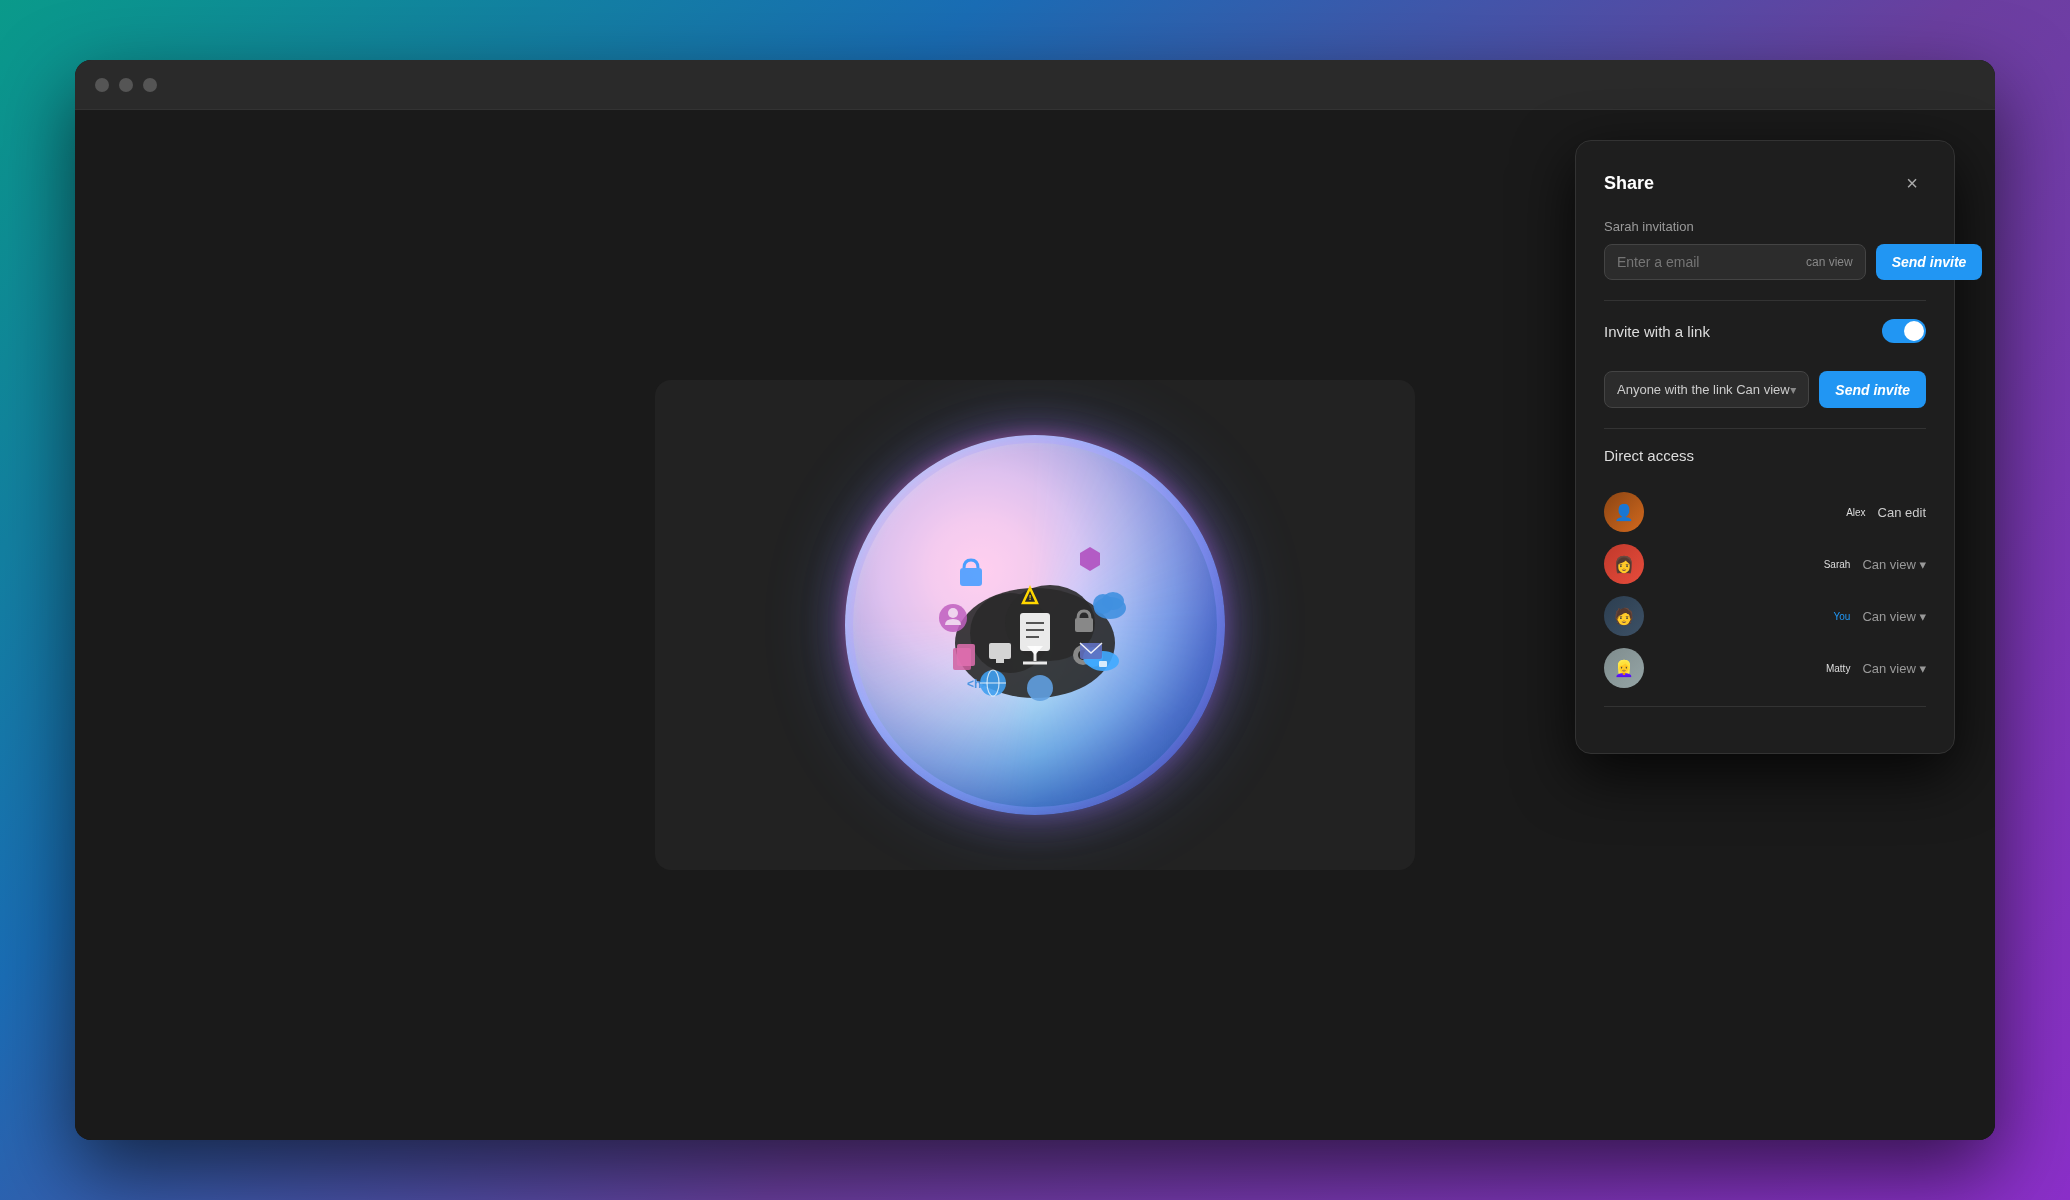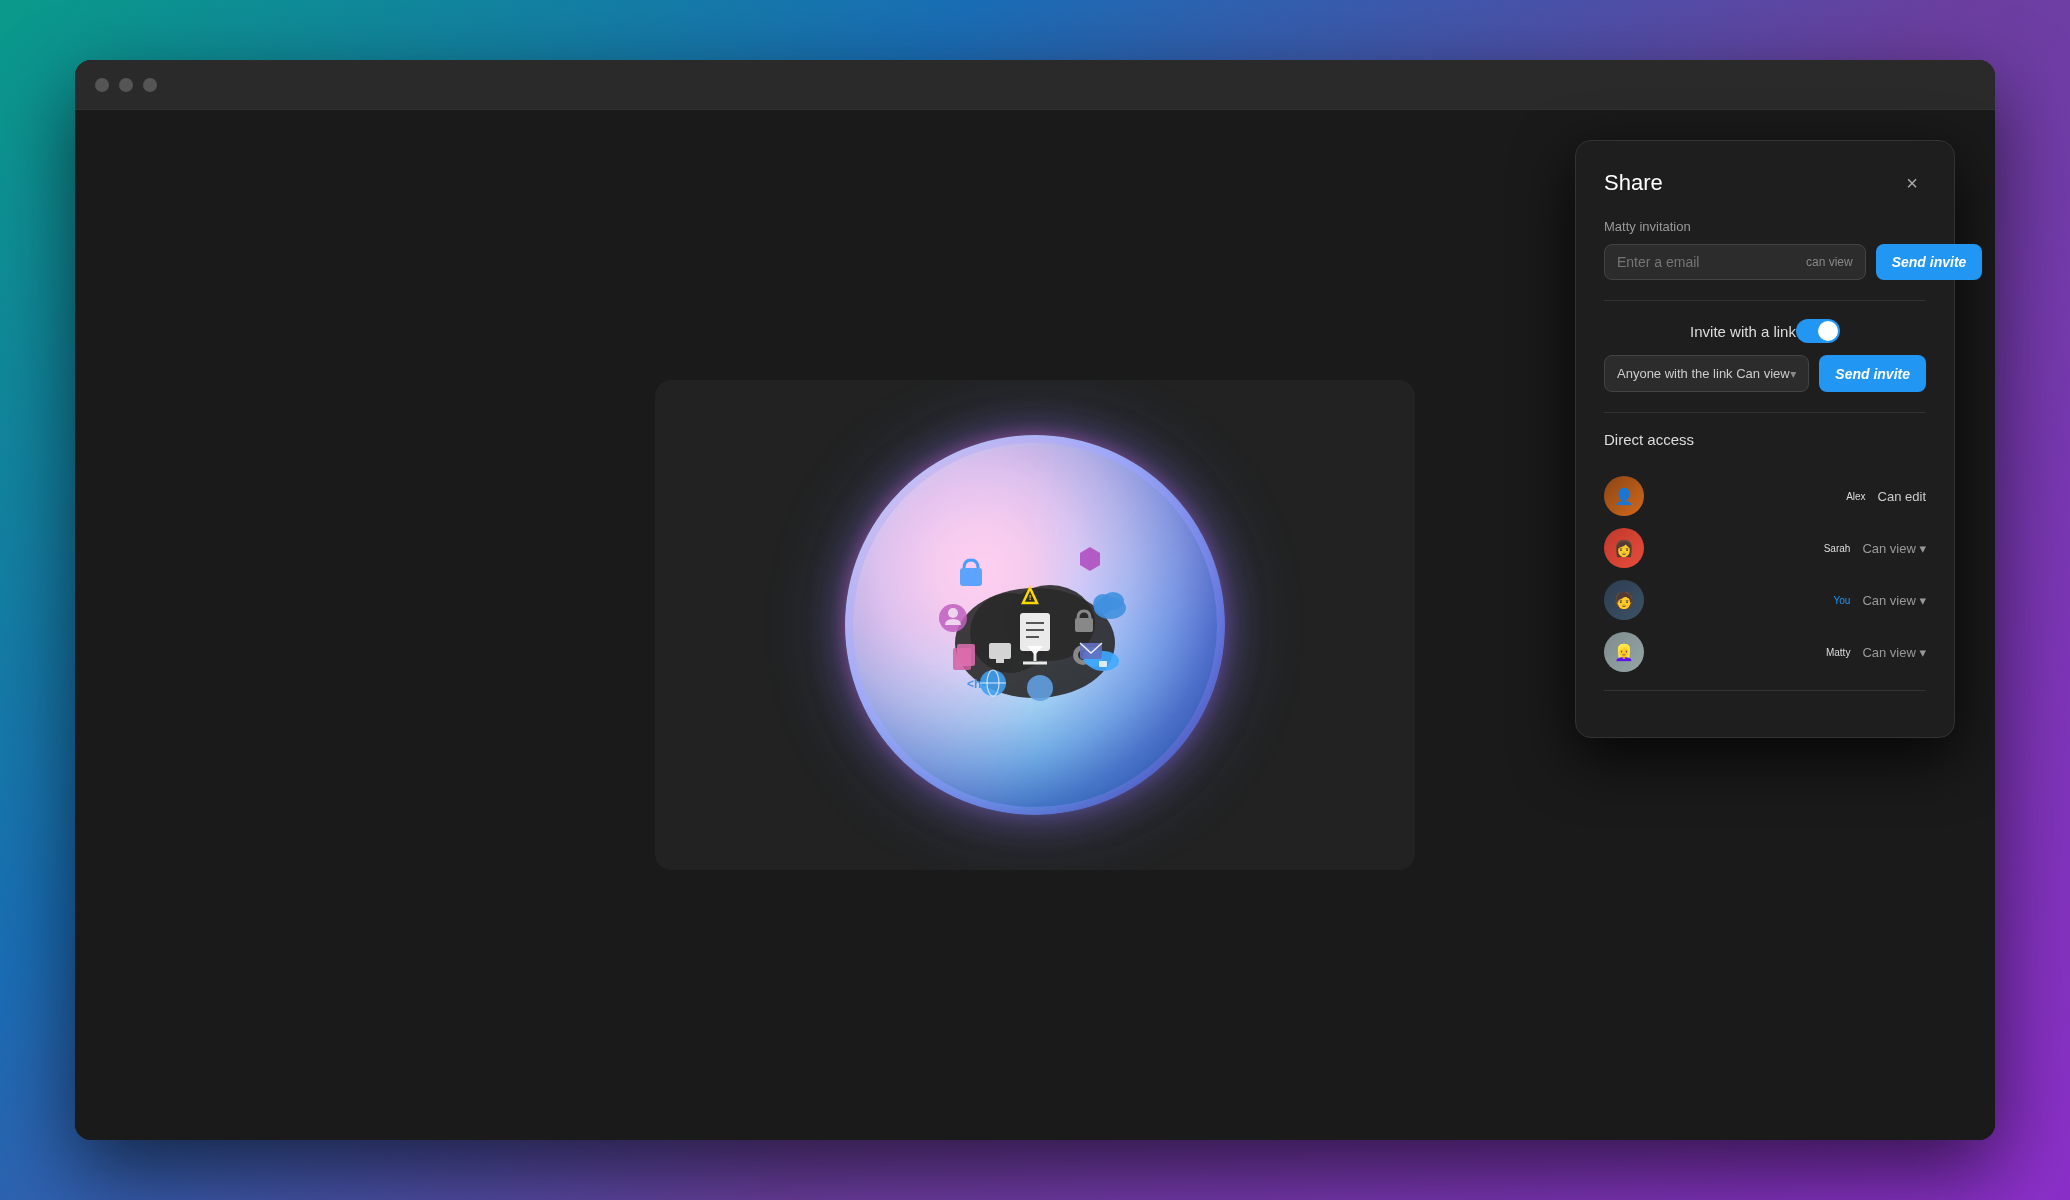--- a/index.html
+++ b/index.html
@@ -117,22 +117,22 @@
     }
 
     .share-header {
       display: flex;
       justify-content: space-between;
       align-items: center;
       margin-bottom: 22px;
     }
 
     .share-title {
-      font-size: 22px;
-      font-weight: 400;
+      font-size: 18px;
+      font-weight: 700;
       color: #fff;
     }
 
     .close-btn {
       width: 28px;
       height: 28px;
       background: none;
       border: none;
       color: #aaa;
       font-size: 20px;
@@ -195,23 +195,23 @@
     }
 
     .divider {
       height: 1px;
       background: #333;
       margin: 18px 0;
     }
 
     .link-row {
       display: flex;
-      justify-content: center;
-      align-items: center;
-      margin-bottom: 12px;
+      justify-content: space-between;
+      align-items: center;
+      margin-bottom: 28px;
     }
 
     .link-label {
       font-size: 15px;
       color: #ddd;
       font-weight: 500;
     }
 
     
     .toggle {
@@ -458,21 +458,21 @@
     </div>
 
     <div class="share-panel">
 
       <div class="share-header">
         <span class="share-title">Share</span>
         <button class="close-btn">×</button>
       </div>
 
       <div>
-        <div class="section-label">Matty invitation</div>
+        <div class="section-label">Sarah invitation</div>
         <div class="email-row">
           <div class="email-input-wrapper">
             <input class="email-input" type="email" placeholder="Enter a email" style="">
             <span class="can-view-badge">can view</span>
           </div>
           <button class="send-btn">Send invite</button>
         </div>
       </div>
 
       <div class="divider"></div>

